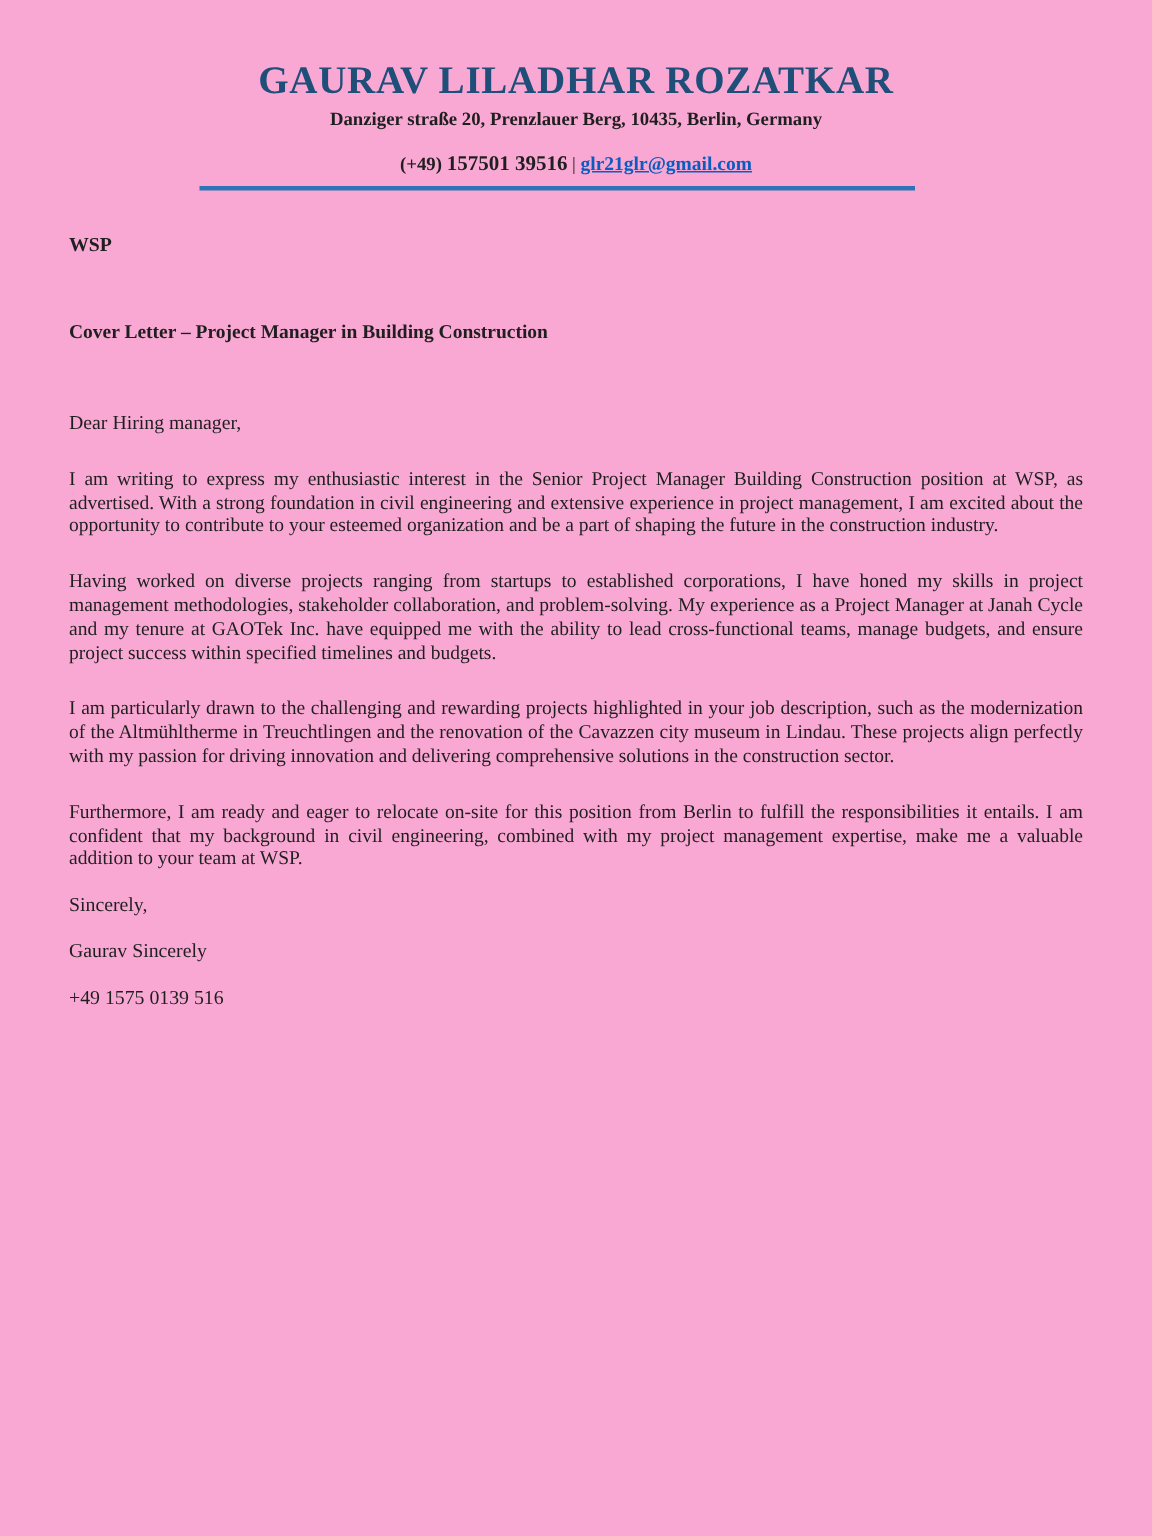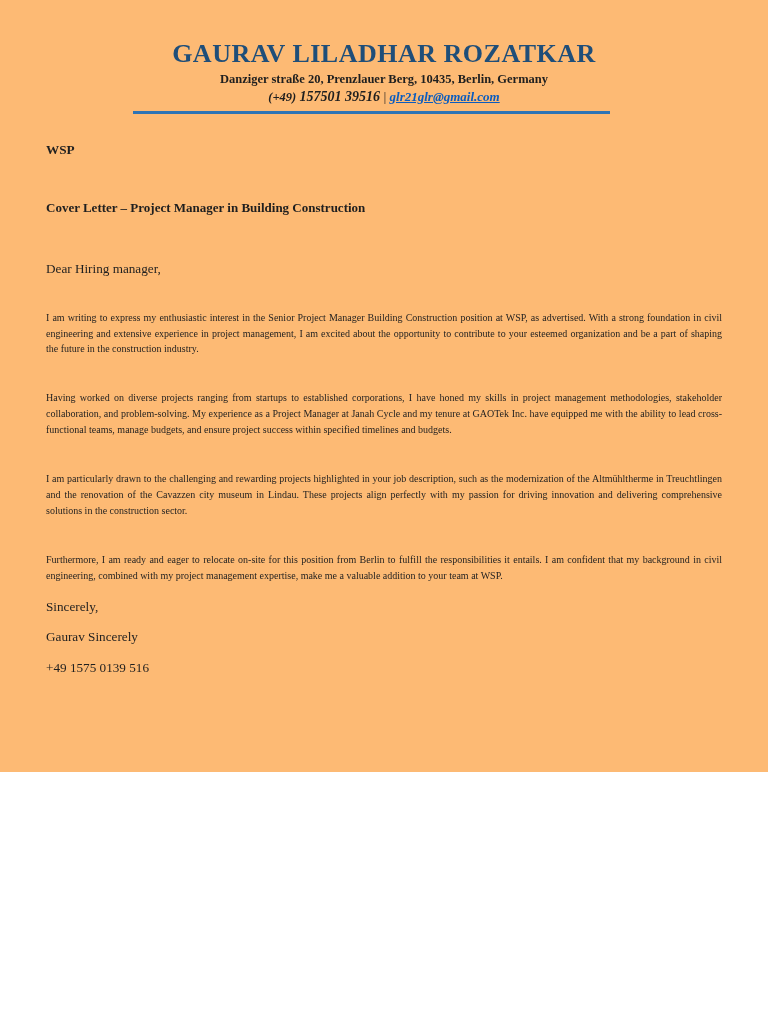--- a/index.html
+++ b/index.html
@@ -1,21 +1,21 @@
 <!DOCTYPE html>
 <html><head>
 <meta charset="utf-8">
 <style>
   * { margin: 0; padding: 0; box-sizing: border-box; }
   html, body { background: #ffffff; }
   .page {
     position: relative;
     width: 768px;
-    height: 772px;
-    background: #fdba74;
+    height: 1024px;
+    background: #f9a8d4;
     font-family: "Liberation Serif", "DejaVu Serif", serif;
     color: #1f1f1f;
     overflow: hidden;
   }
   .content {
     position: absolute;
     left: 46px;
     right: 46px;
     top: 40px;
   }
@@ -30,22 +30,21 @@
   }
   .lh-address {
     font-size: 12.5px;
     font-weight: bold;
     margin-top: 3px;
     color: #1f1f1f;
   }
   .lh-phone-line {
     font-size: 12.5px;
     font-weight: bold;
-    margin-top: 2px;
-    font-style: italic;
+    margin-top: 14px;
   }
   .lh-phone-number { font-size: 14px; }
   .lh-sep { color: #1f1f1f; font-weight: normal; }
   .lh-email {
     color: #0B5CBE;
     text-decoration: underline;
     font-weight: bold;
     font-size: 13px;
     cursor: pointer;
   }
@@ -69,22 +68,22 @@
     margin-top: 42px;
     font-size: 13px;
     font-weight: bold;
   }
   
   .salutation {
     margin-top: 45px;
     font-size: 13.2px;
   }
   .body-para {
-    margin-top: 33px;
-    font-size: 10px;
+    margin-top: 21px;
+    font-size: 13px;
     line-height: 15.9px;
     text-align: justify;
   }
   .sig-line {
     margin-top: 15px;
     font-size: 13.2px;
     line-height: 15.9px;
   }
   .sig-link {
     color: #0563C1;

